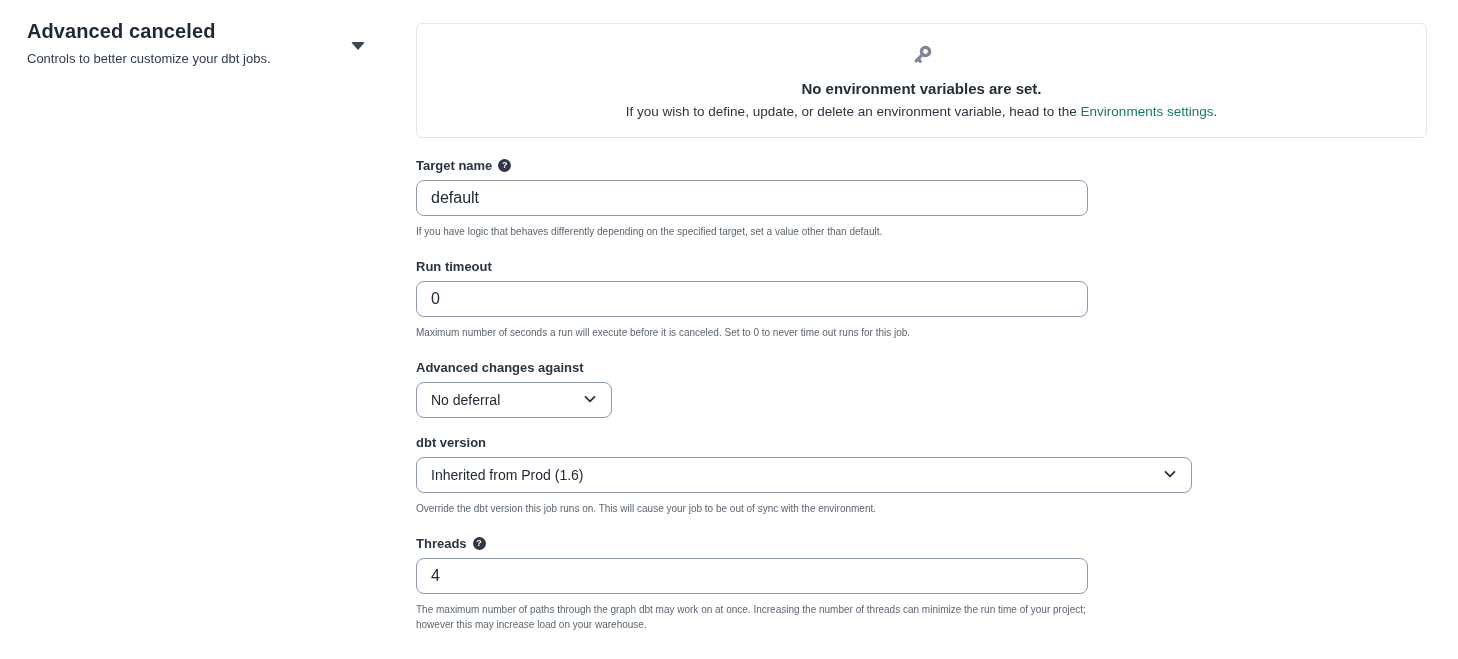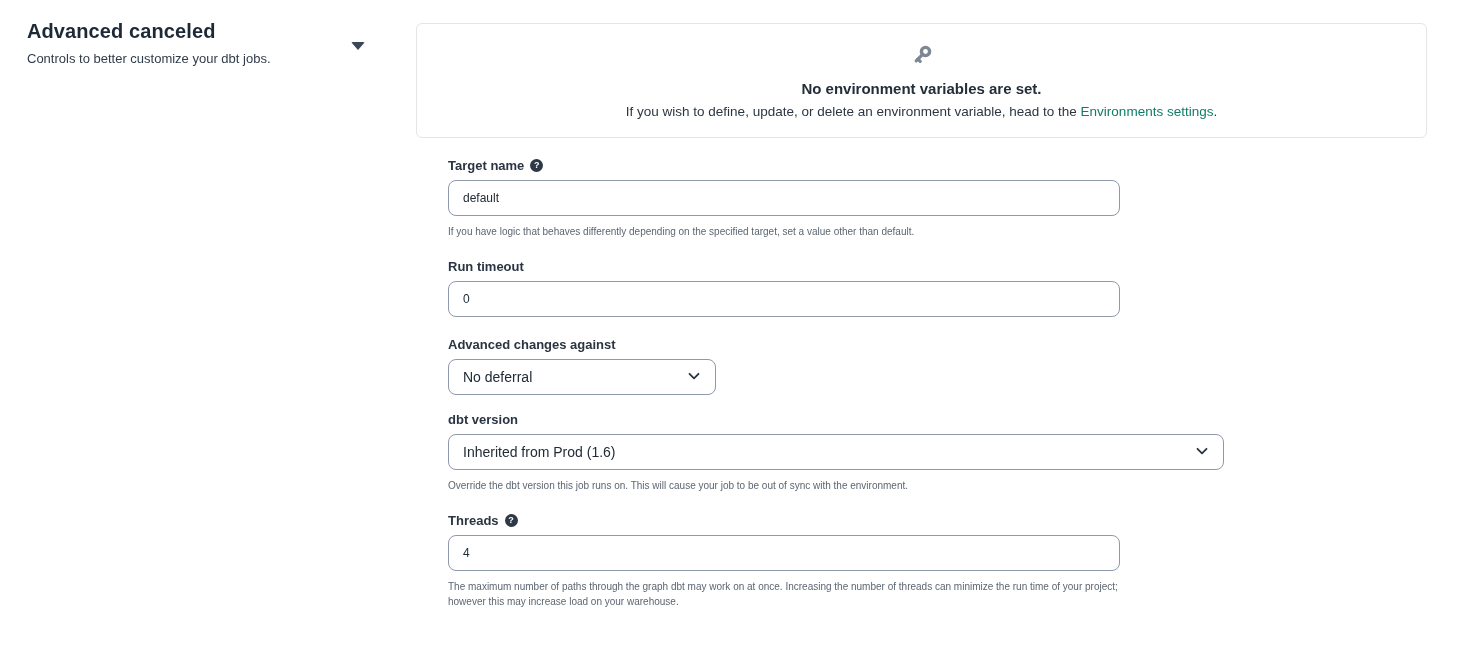--- a/index.html
+++ b/index.html
@@ -32,43 +32,43 @@
     border: 1px solid #e3e5e8; border-radius: 6px;
     text-align: center; padding: 19px 20px 18px;
   }
   .env-box .key-wrap { display: inline-block; height: 24px; }
   .env-title { font-size: 15px; font-weight: 700; color: #242e3b; margin-top: 7px; }
   .env-msg { font-size: 13.5px; color: #2c3642; margin-top: 7px; }
   .env-link { color: #0e7d67; cursor: pointer; }
 
   
   .form { margin-top: 20px; }
-  .field-row { margin-bottom: 20px; margin-left: 32px; }
+  .field-row { margin-bottom: 20px; }
   .field-label-row { display: flex; align-items: center; margin-bottom: 7px; }
   .field-label { font-size: 13px; font-weight: 700; color: #2a3442; }
   .help-circle {
     display: inline-flex; align-items: center; justify-content: center;
     width: 13px; height: 13px; margin-left: 6px;
     background: #2e3947; color: #ffffff; border-radius: 50%;
     font-size: 9px; font-weight: 700; cursor: pointer; line-height: 1;
   }
   .text-input {
     width: 672px; height: 36px;
     border: 1px solid #8e99a9; border-radius: 8px;
-    padding: 0 14px; font-size: 12px; color: #222b36;
+    padding: 0 14px; font-size: 16px; color: #222b36;
     font-family: "Liberation Sans", "DejaVu Sans", sans-serif;
     background: #ffffff; outline: none;
   }
   .select-box {
     height: 36px; border: 1px solid #8e99a9; border-radius: 8px;
     background: #ffffff; display: flex; align-items: center;
     justify-content: space-between; padding: 0 14px;
     font-size: 14px; color: #222b36; cursor: pointer;
   }
-  .select-narrow { width: 268px; gap: 24px; }
+  .select-narrow { width: 196px; gap: 24px; }
   .select-wide { width: 776px; }
   .chevron-svg { flex: 0 0 auto; }
   .help-text { font-size: 10px; color: #5c6672; margin-top: 8px; max-width: 676px; line-height: 1.5; }
   .no-help { margin-bottom: 17px; }
 </style>
 </head>
 <body>
 
 <div class="page">
 
@@ -103,20 +103,21 @@
         </div>
         <input class="text-input" type="text" value="default" style="">
         <div class="help-text">If you have logic that behaves differently depending on the specified target, set a value other than default.</div>
       </div>
 
       <div class="field-row">
         <div class="field-label-row">
           <span class="field-label">Run timeout</span>
         </div>
         <input class="text-input" type="text" value="0" style="">
+        <div class="help-text">Maximum number of seconds a run will execute before it is canceled. Set to 0 to never time out runs for this job.</div>
       </div>
 
       <div class="field-row no-help">
         <div class="field-label-row">
           <span class="field-label">Advanced changes against</span>
         </div>
         <div class="select-box select-narrow">
           <span>No deferral</span>
           <span class="chevron-svg">
             <svg width="14" height="14" viewBox="0 0 14 14">

